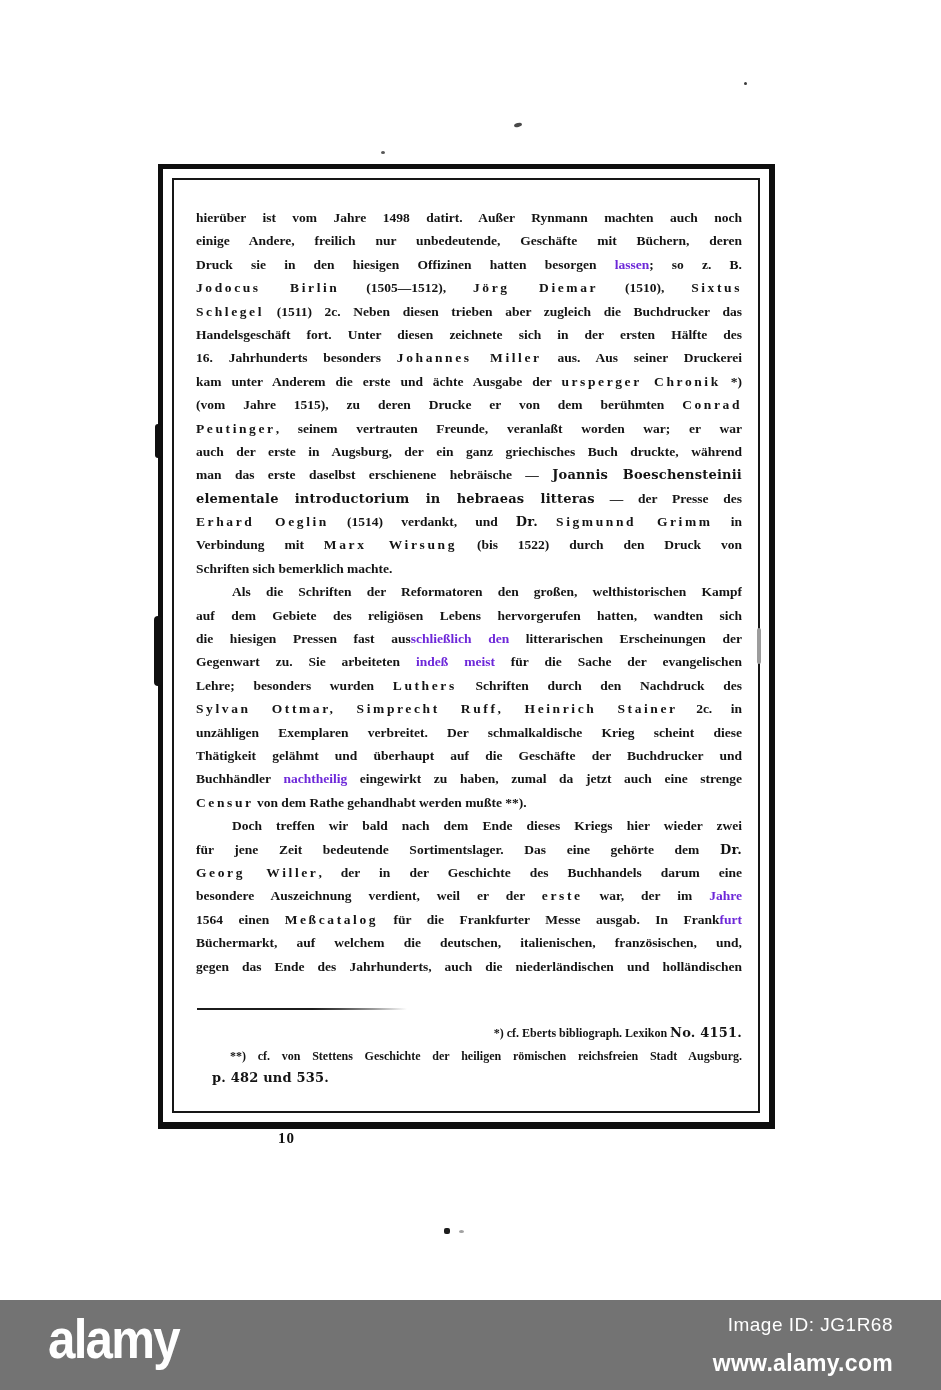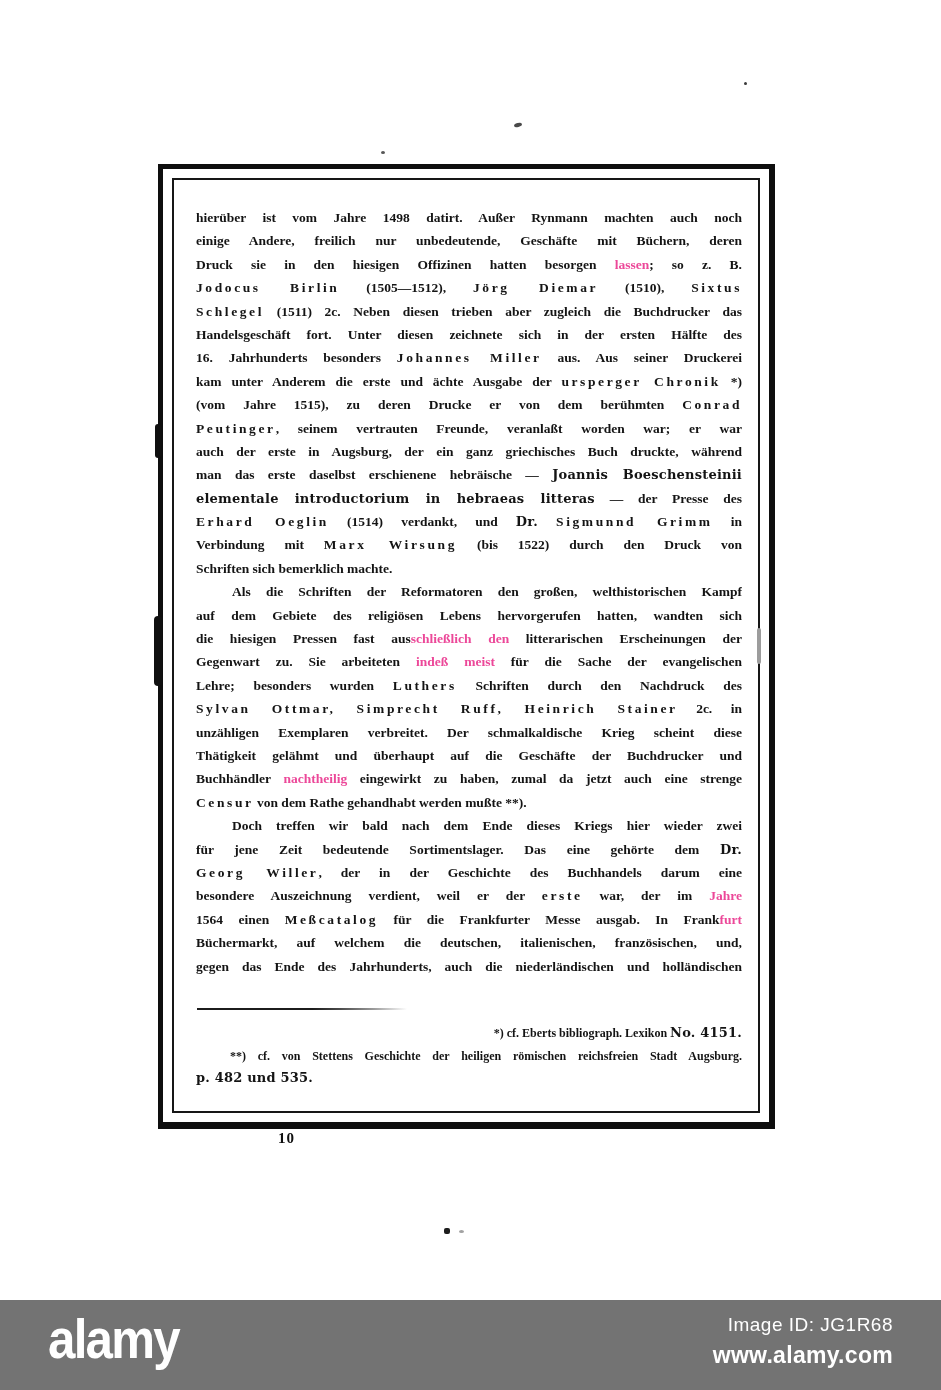--- a/index.html
+++ b/index.html
@@ -12,27 +12,27 @@
   .frame-inner{position:absolute;left:9px;top:9px;right:9px;bottom:9px;border:2px solid #161616;}
   
   .textblock{position:absolute;left:196px;top:206px;width:546px;color:#141414;
              font-weight:bold;font-size:13.5px;}
   .line{height:23.4px;line-height:23.4px;text-align:justify;text-align-last:justify;overflow:hidden;}
   .line.lastline{text-align-last:left;}
   .line.indent{text-indent:36px;}
   .seg{}
   .sp{letter-spacing:2.6px;}
   .ab{font-family:"DejaVu Serif",serif;letter-spacing:0.2px;font-size:13px;}
-  .fade{color:#ec4899;}
+  .fade{color:#6d28d9;}
   
   .fnrule{position:absolute;left:197px;top:1008px;width:210px;height:2px;
           background:linear-gradient(to right,#1c1c1c 0 55%,#4a4a4a 68%,#9a9a9a 84%,rgba(255,255,255,0));}
   .footnotes{position:absolute;left:196px;top:1022px;width:546px;color:#141414;
              font-weight:bold;font-size:12px;}
-  .fn{line-height:22.6px;text-align:left;overflow:hidden;}
+  .fn{line-height:22.6px;text-align:left;overflow:hidden;margin-left:16px;}
   .footnotes .fn:nth-child(1){text-align:right;}
   .footnotes .fn:nth-child(2){margin-left:34px;text-align:justify;text-align-last:justify;}
   .pagenum{position:absolute;left:278px;top:1130px;color:#101010;
            font-weight:bold;font-size:15px;letter-spacing:1px;}
   
   .speck{position:absolute;border-radius:50%;}
   .s1{left:744px;top:82px;width:3px;height:3px;background:#3a3a3a;}
   .s2{left:514px;top:123px;width:8px;height:4px;background:#4a4a4a;transform:rotate(-14deg);}
   .s3{left:381px;top:151px;width:4px;height:3px;background:#565656;}
   .s4{left:444px;top:1228px;width:6px;height:6px;background:#1d1d1d;border-radius:2px;}
@@ -40,21 +40,21 @@
   .smudge{position:absolute;background:#101010;border-radius:4px;}
   .m1{left:154px;top:616px;width:8px;height:70px;}
   .m2{left:155px;top:424px;width:6px;height:34px;}
   .m3{left:757px;top:628px;width:4px;height:36px;background:#9c9c9c;}
   
   .alamy-bar{position:absolute;left:0;top:1300px;width:941px;height:90px;background:#737373;color:#fff;
              font-family:"Liberation Sans",sans-serif;}
   .alamy-logo{position:absolute;left:48px;top:6px;font-size:56px;font-weight:bold;letter-spacing:-2px;
               transform:scaleX(.88);transform-origin:left center;}
   .alamy-right{position:absolute;right:48px;top:14px;text-align:right;}
-  .alamy-id{font-size:19px;font-weight:400;margin-bottom:6px;letter-spacing:.5px;}
+  .alamy-id{font-size:19px;font-weight:400;margin-bottom:14px;letter-spacing:.5px;}
   .alamy-url{font-size:23px;font-weight:bold;letter-spacing:.3px;}
 </style>
 </head>
 <body>
 
 <div class="canvas">
 
   <div class="speck s1"></div>
   <div class="speck s2"></div>
   <div class="speck s3"></div>

